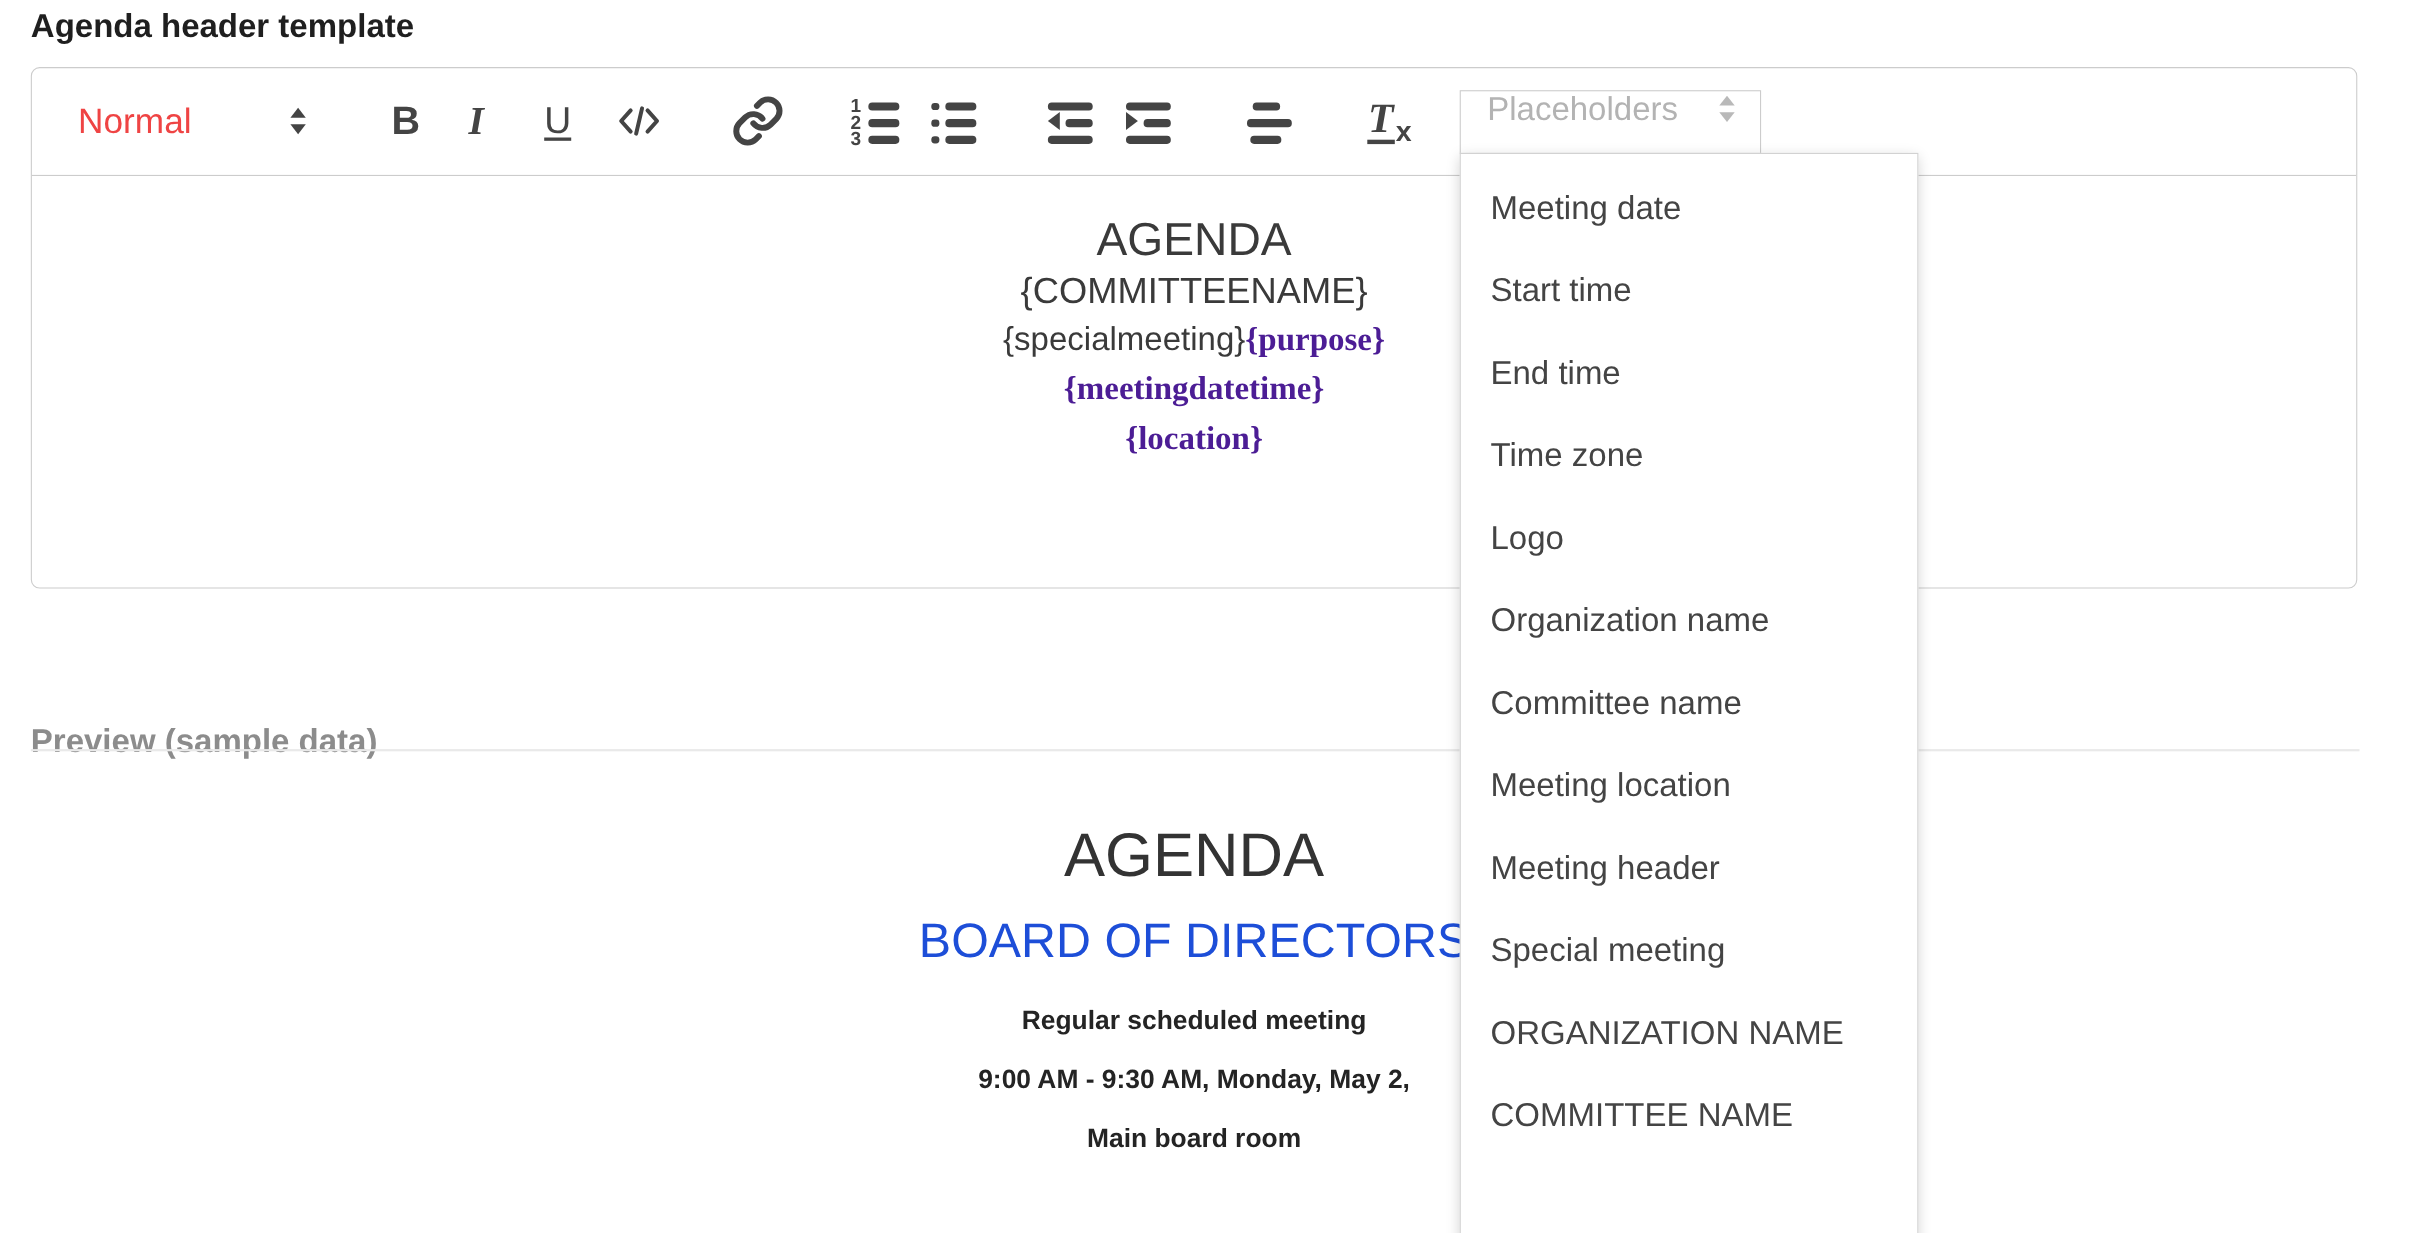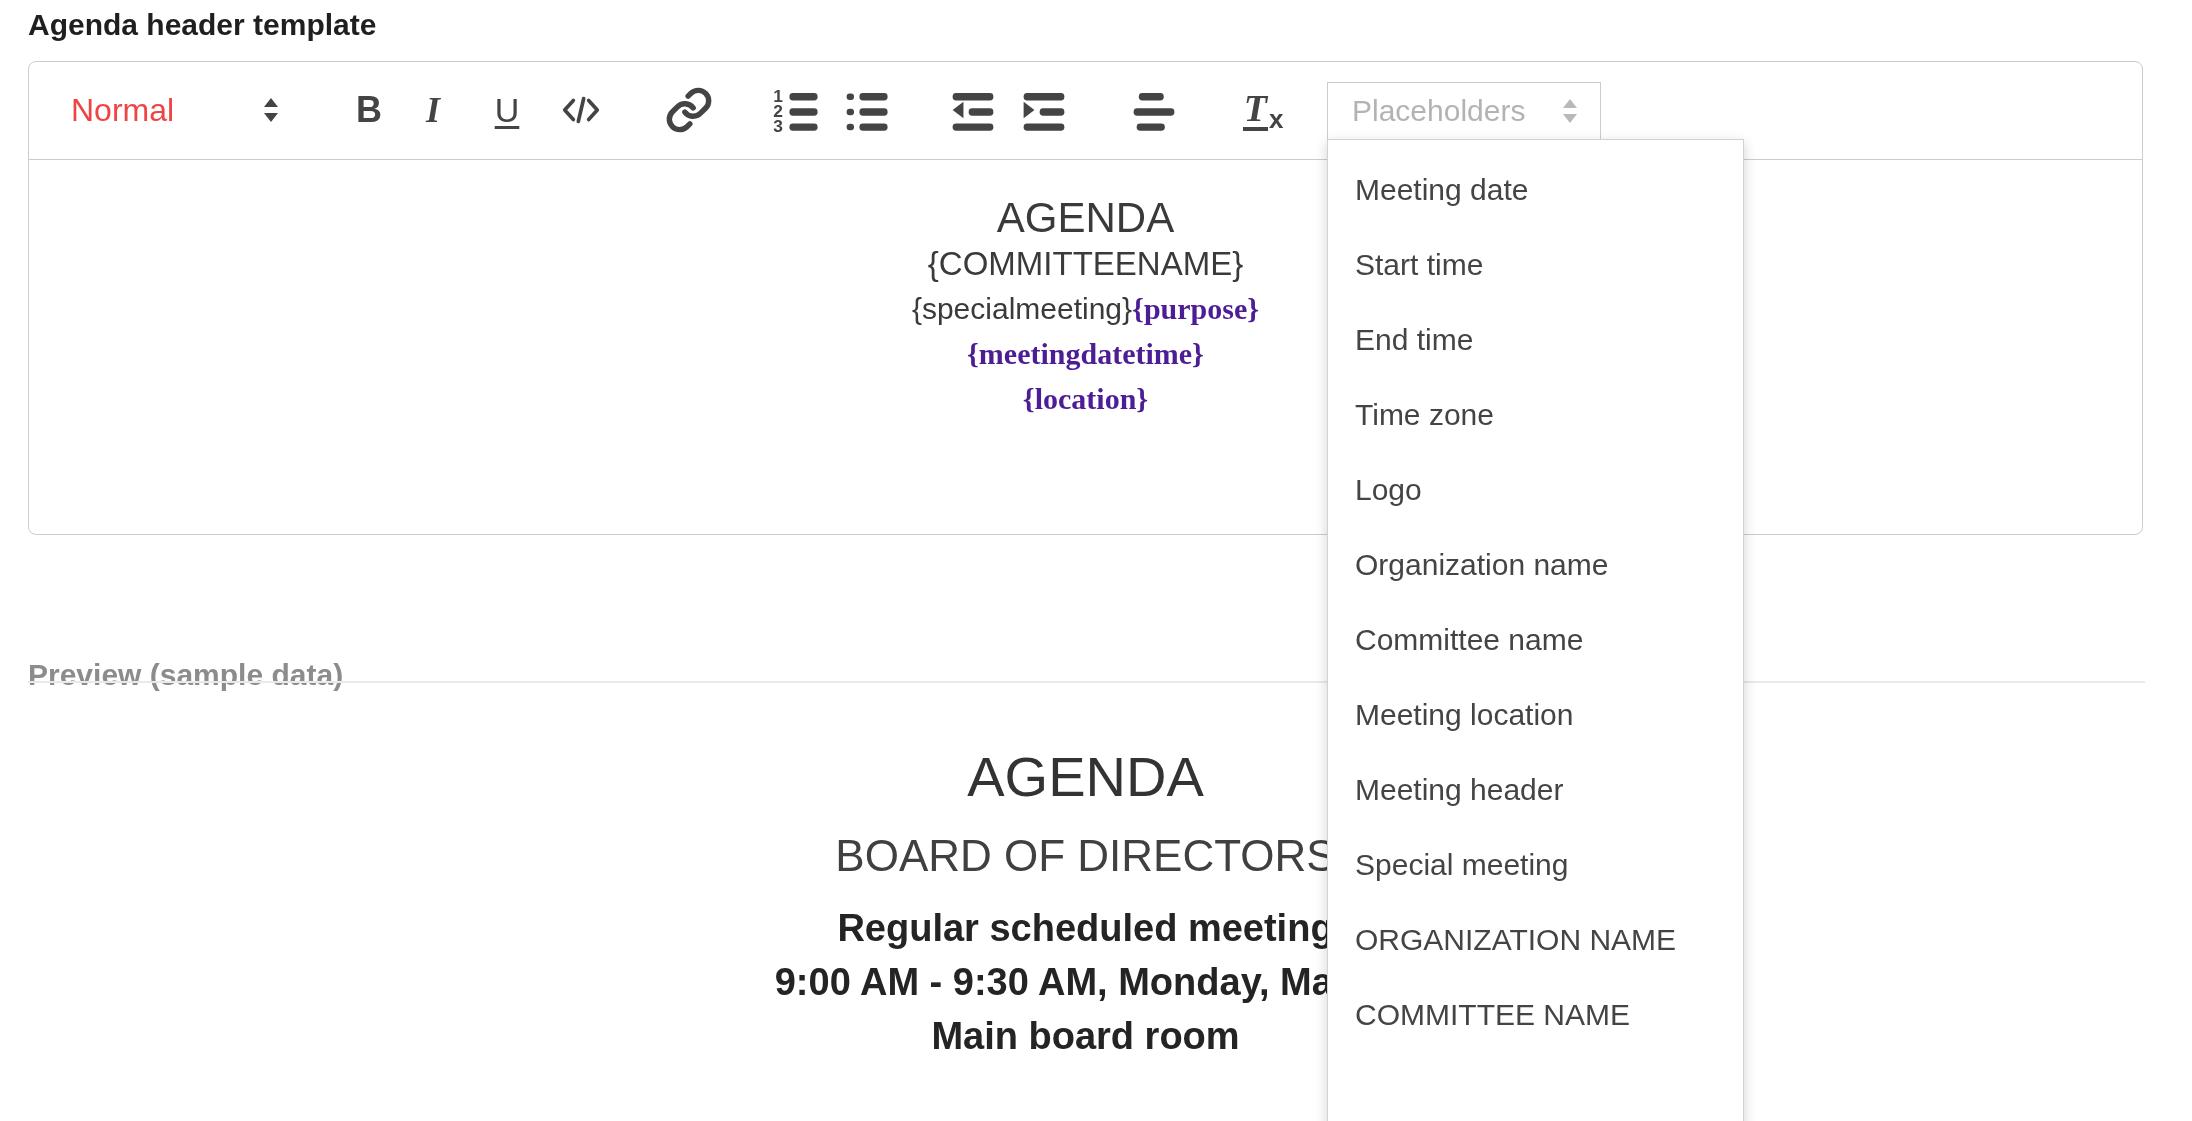--- a/index.html
+++ b/index.html
@@ -31,41 +31,41 @@
   .icon24 .bar { fill:#444; }
   .icon24 text { fill:#444; font-family:"Liberation Sans", sans-serif; font-weight:700; }
   .icon-link { width:50px; height:50px; }
   .icon-code { width:46px; height:46px; }
   .tx-wrap { display:flex; align-items:flex-end; }
   .tx-t { font-family:"Liberation Serif", serif; font-style:italic; font-weight:700; font-size:38px;
           color:#444; line-height:36px; border-bottom:4px solid #444; padding:0 1px 1px 1px; }
   .tx-x { font-size:26px; font-weight:700; color:#444; margin-left:1px; margin-bottom:-4px; }
 
   .ph-select { position:absolute; left:1298px; top:20px; width:274px; height:58px;
-               border:1.5px solid #ccc; background:#fff; display:flex; align-items:center;
+               border:1.5px solid #ccc; background:#fff; display:flex; align-items:flex-start;
                justify-content:space-between; padding:0 18px 0 24px; cursor:pointer; }
   .ph-select .label { font-size:30px; color:#b3b3b3; }
   .chev-gray path { fill:#b9b9b9; }
 
   
   .editor-content { position:absolute; left:0; top:98px; width:100%; height:374px;
                     text-align:center; overflow:hidden; cursor:text; }
   .ed-h1 { margin-top:34px; font-size:42px; line-height:48px; color:#3a3a3a; }
   .ed-h2 { font-size:33px; line-height:44px; color:#3a3a3a; }
   .ed-p  { font-size:30px; line-height:45px; color:#3a3a3a; }
   .bseg  { font-weight:700; color:#4c1d95;font-family:Liberation Serif, serif; }
 
   
   .pv-heading { position:absolute; left:28px; top:658px; font-size:30px; font-weight:700; color:#8c8c8c; }
   .divider { position:absolute; left:28px; top:681px; width:2117px; border-top:2px solid #e9e9e9; }
   .pv-block { position:absolute; left:28px; top:683px; width:2115px; text-align:center; }
   .pv-h1 { margin-top:64px; font-size:56px; line-height:60px; color:#333; }
-  .pv-h2 { margin-top:22px; font-size:44px; line-height:54px; color:#404040; }
+  .pv-h2 { margin-top:22px; font-size:44px; line-height:54px; color:#1d4ed8; }
   .pv-bold { margin-top:18px; }
-  .pv-bold div { font-size:38px; line-height:54px; font-weight:700; color:#242424; }
+  .pv-bold div { font-size:24px; line-height:54px; font-weight:700; color:#242424; }
 
   
   .ph-menu { position:absolute; left:1327px; top:139px; width:417px; height:1010px;
              background:#fff; border:1.5px solid #d2d2d2; box-shadow:0 4px 12px rgba(0,0,0,0.18);
              padding-top:12px; z-index:20; }
   .ph-item { height:75px; display:flex; align-items:center; padding-left:27px;
              font-size:30px; color:#444; cursor:pointer; white-space:nowrap; }
 </style>
 </head>
 <body>

